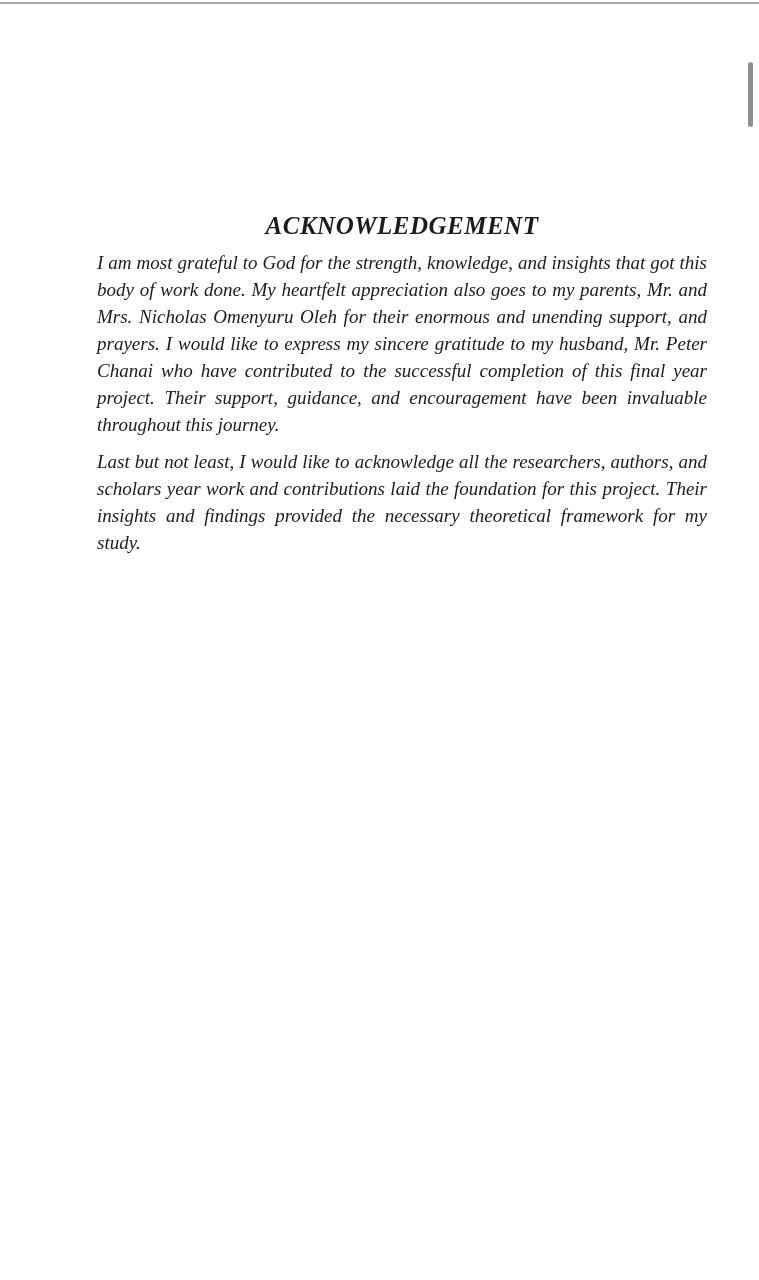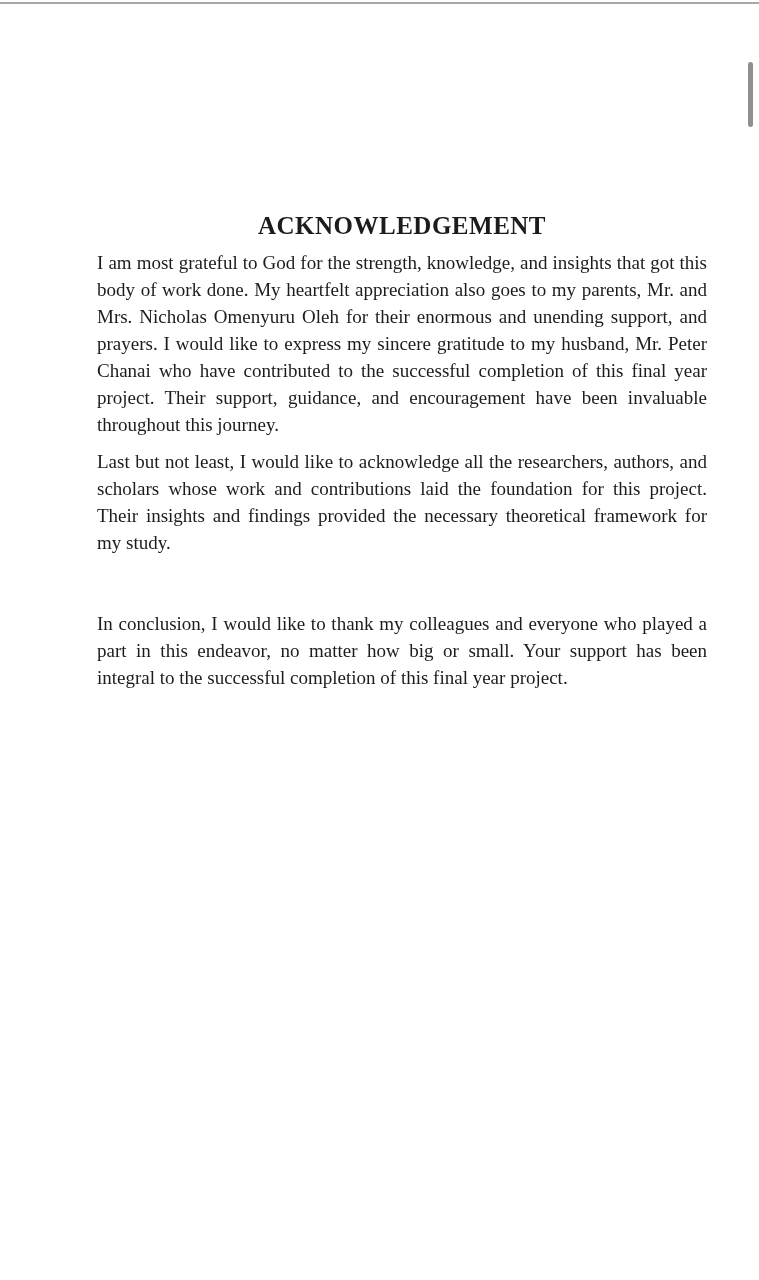--- a/index.html
+++ b/index.html
@@ -7,20 +7,21 @@
     padding: 0;
     background: #ffffff;
   }
   .viewer {
     position: relative;
     width: 759px;
     height: 940px;
     background: var(--background-color, #ffffff);
     overflow: hidden;
     font-family: "Liberation Serif", serif;
+    font-style: italic;
   }
   .page-divider {
     position: absolute;
     top: 2px;
     left: 0;
     width: 100%;
     height: 2px;
     background: var(--divider-color, #a8a8a8);
   }
   .scrollbar-thumb {
@@ -59,16 +60,15 @@
 </style>
 </head>
 <body>
 
 <div class="viewer">
   <div class="page-divider"></div>
   <div class="scrollbar-thumb"></div>
   <div class="page">
     <h1 class="doc-heading">ACKNOWLEDGEMENT</h1>
     <p class="doc-para">I am most grateful to God for the strength, knowledge, and insights that got this body of work done. My heartfelt appreciation also goes to my parents, Mr. and Mrs. Nicholas Omenyuru Oleh for their enormous and unending support, and prayers. I would like to express my sincere gratitude to my husband, Mr. Peter Chanai who have contributed to the successful completion of this final year project. Their support, guidance, and encouragement have been invaluable throughout this journey.</p>
-    <p class="doc-para">Last but not least, I would like to acknowledge all the researchers, authors, and scholars whose work and contributions laid the foundation for this project. Their insights and findings provided the necessary theoretical framework for my study.</p>
-    <p class="doc-para gap-before">In conclusion, I would like to thank my colleagues and everyone who played a part in this endeavor, no matter how big or small. Your support has been integral to the successful completion of this final year project.</p>
+    <p class="doc-para">Last but not least, I would like to acknowledge all the researchers, authors, and scholars year work and contributions laid the foundation for this project. Their insights and findings provided the necessary theoretical framework for my study.</p>
   </div>
 </div>
 
 </body></html>

